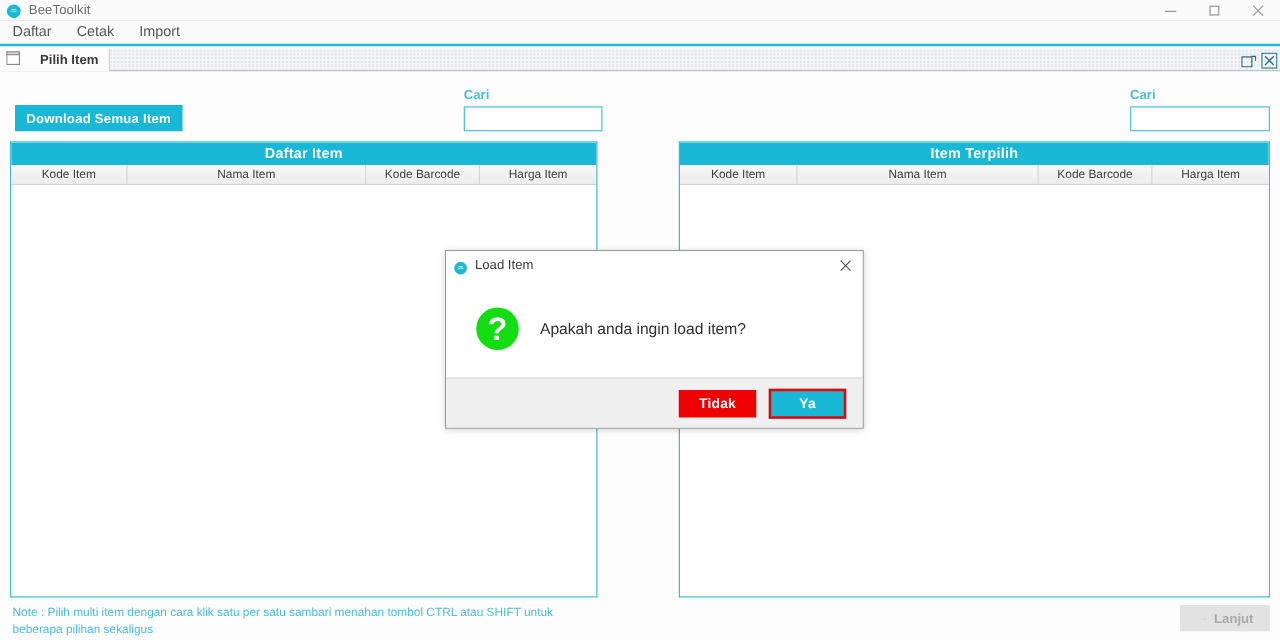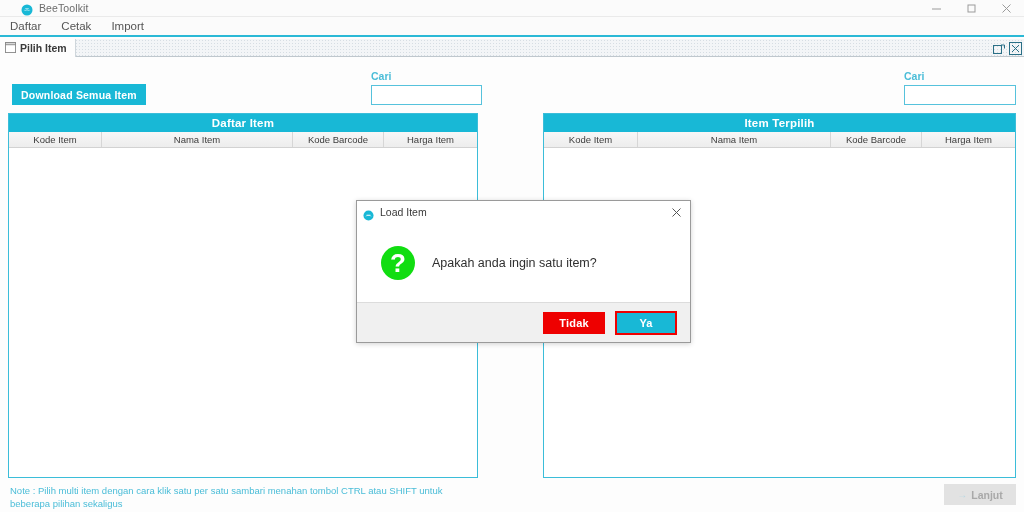--- a/index.html
+++ b/index.html
@@ -21,21 +21,20 @@
 
   
   .titlebar {
     position: absolute;
     left: 0; top: 0;
     width: 1024px; height: 17px;
     background: #fbfbfb;
     border-bottom: 1px solid #eaeaea;
     display: flex;
     align-items: center;
-    padding-left: 16px;
   }
   .app-logo {
     width: 12px; height: 12px;
     margin-left: 5px; margin-right: 6px;
     flex: 0 0 auto;
   }
   .app-title {
     font-size: 10.5px;
     color: #6b6b6b;
     letter-spacing: 0.1px;
@@ -87,21 +86,21 @@
     align-items: center;
     border-bottom: 1px solid #bfc7cd;
   }
   .tab {
     height: 18px;
     background: #fdfdfd;
     border-right: 1px solid #cfd6db;
     display: flex;
     align-items: center;
     padding: 0 8px 0 5px;
-    gap: 4px;
+    gap: 16px;
   }
   .tab-label {
     font-size: 10.5px;
     color: #3a3a3a;
     font-weight: bold;
     line-height: 18px;
   }
   .tab-icons {
     position: absolute;
     right: 2px; top: 0;
@@ -446,21 +445,21 @@
       <div class="modal-close">
         <svg width="11" height="11" viewBox="0 0 11 11">
           <line x1="1.5" y1="1.5" x2="9.5" y2="9.5" stroke="currentColor" stroke-width="1"></line>
           <line x1="9.5" y1="1.5" x2="1.5" y2="9.5" stroke="currentColor" stroke-width="1"></line>
         </svg>
       </div>
     </div>
 
     <div class="modal-body">
       <div class="q-icon">?</div>
-      <div class="q-text">Apakah anda ingin satu item?</div>
+      <div class="q-text">Apakah anda ingin load item?</div>
     </div>
 
     <div class="modal-footer">
       <button class="dlg-btn dlg-btn-no">Tidak</button>
       <button class="dlg-btn dlg-btn-yes">Ya</button>
     </div>
   </div>
 
 </div>
 

